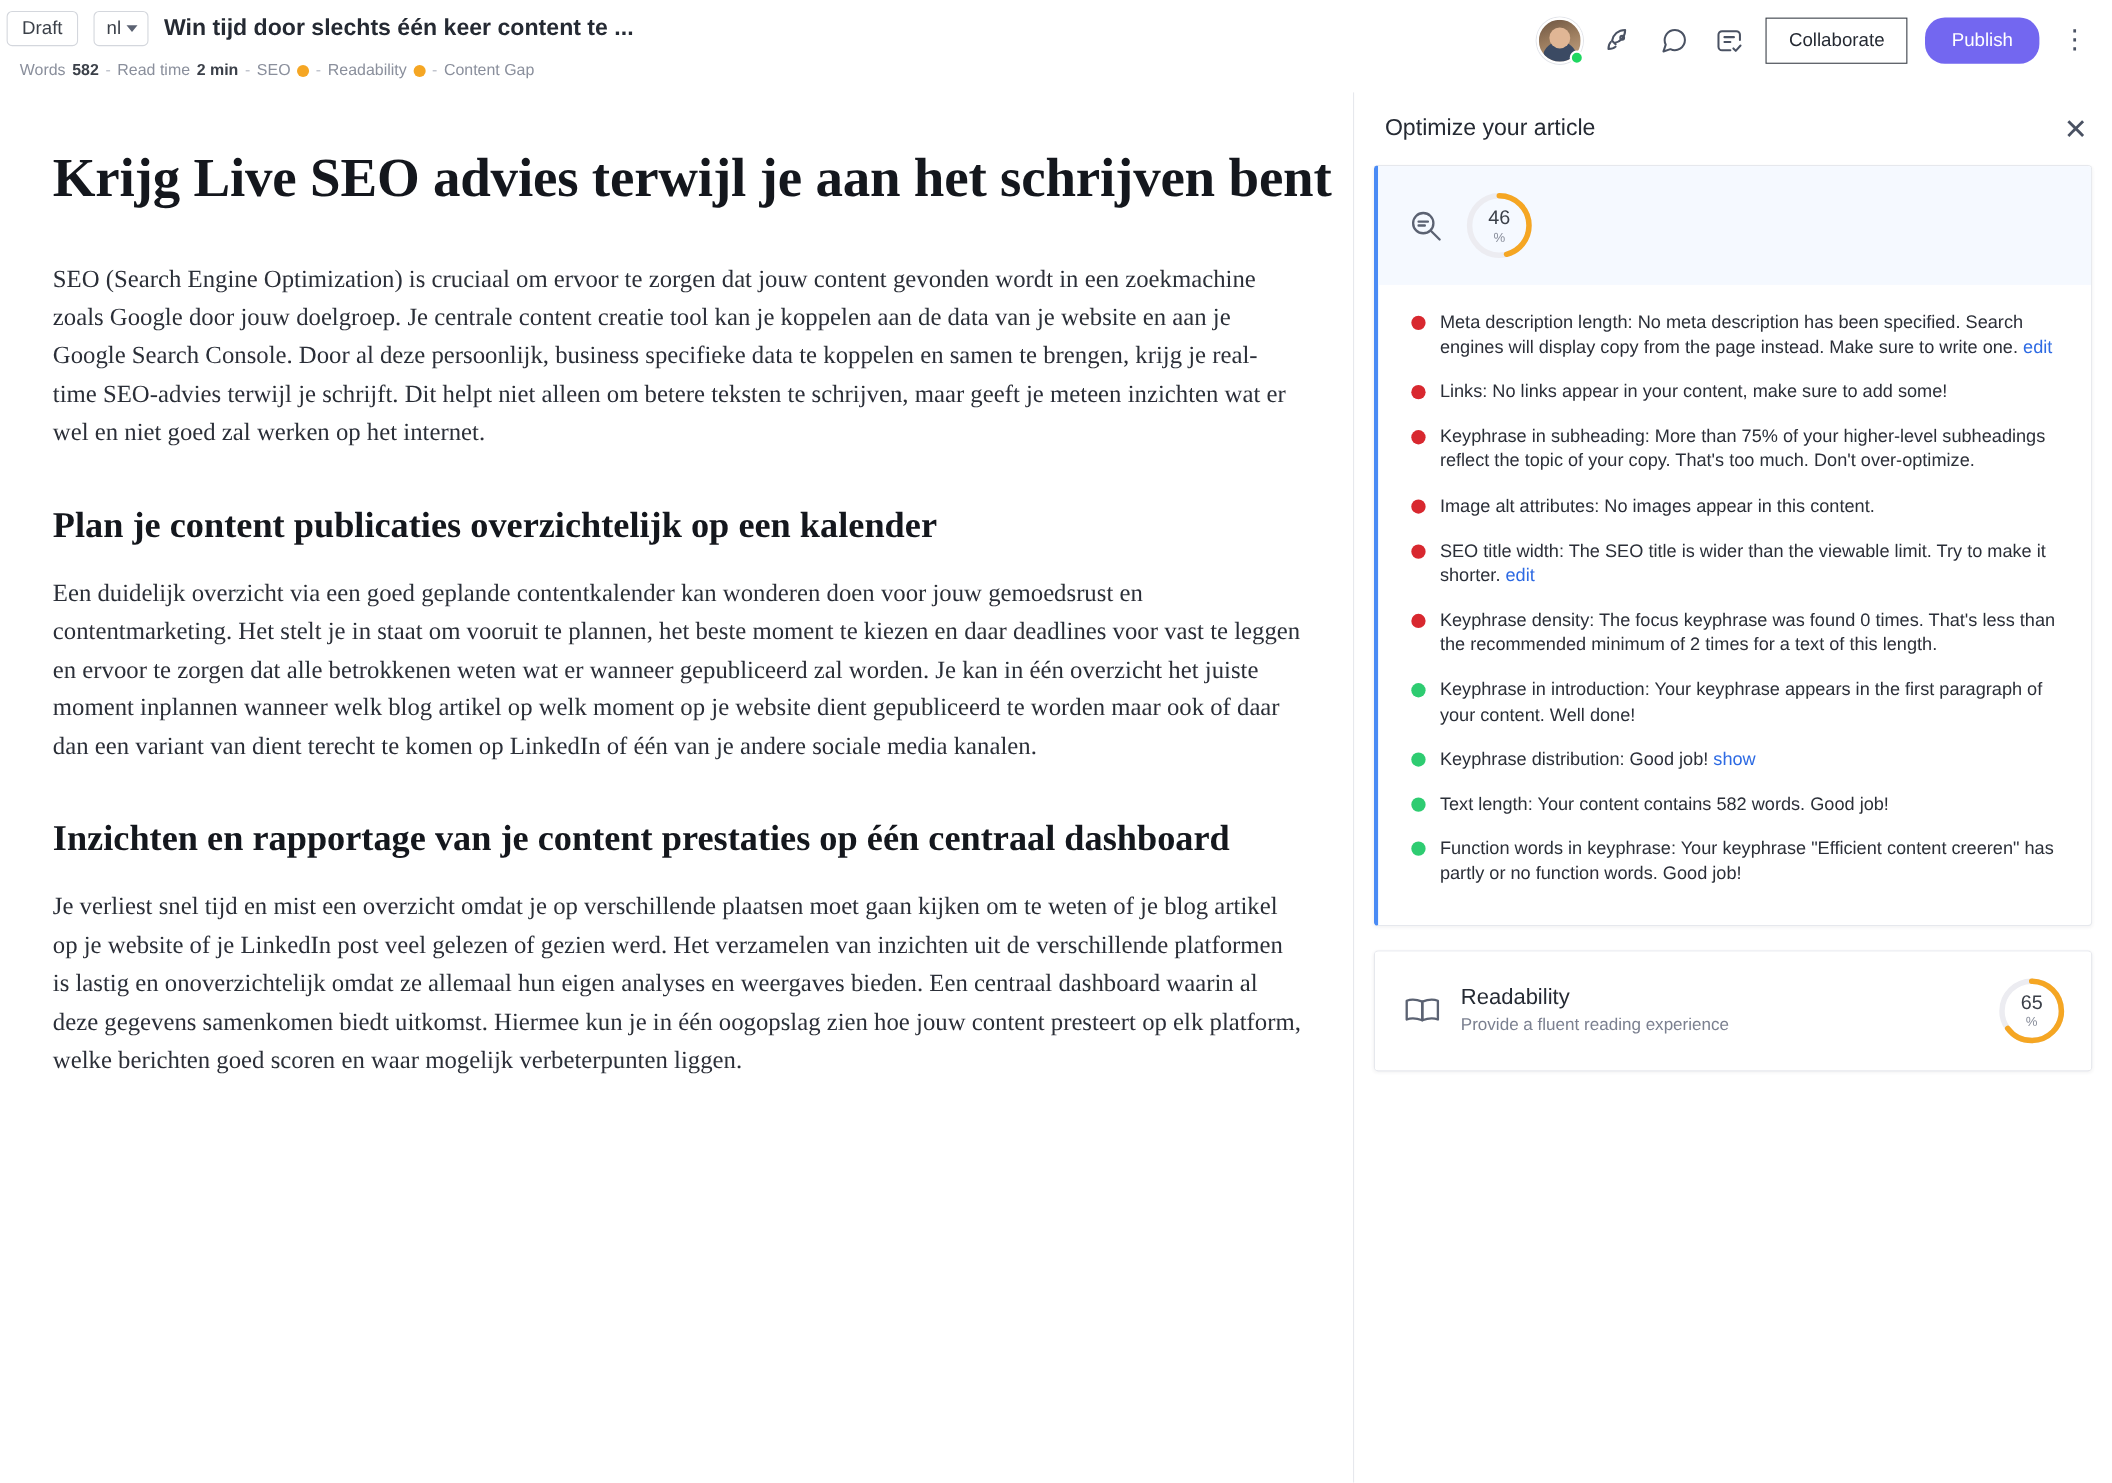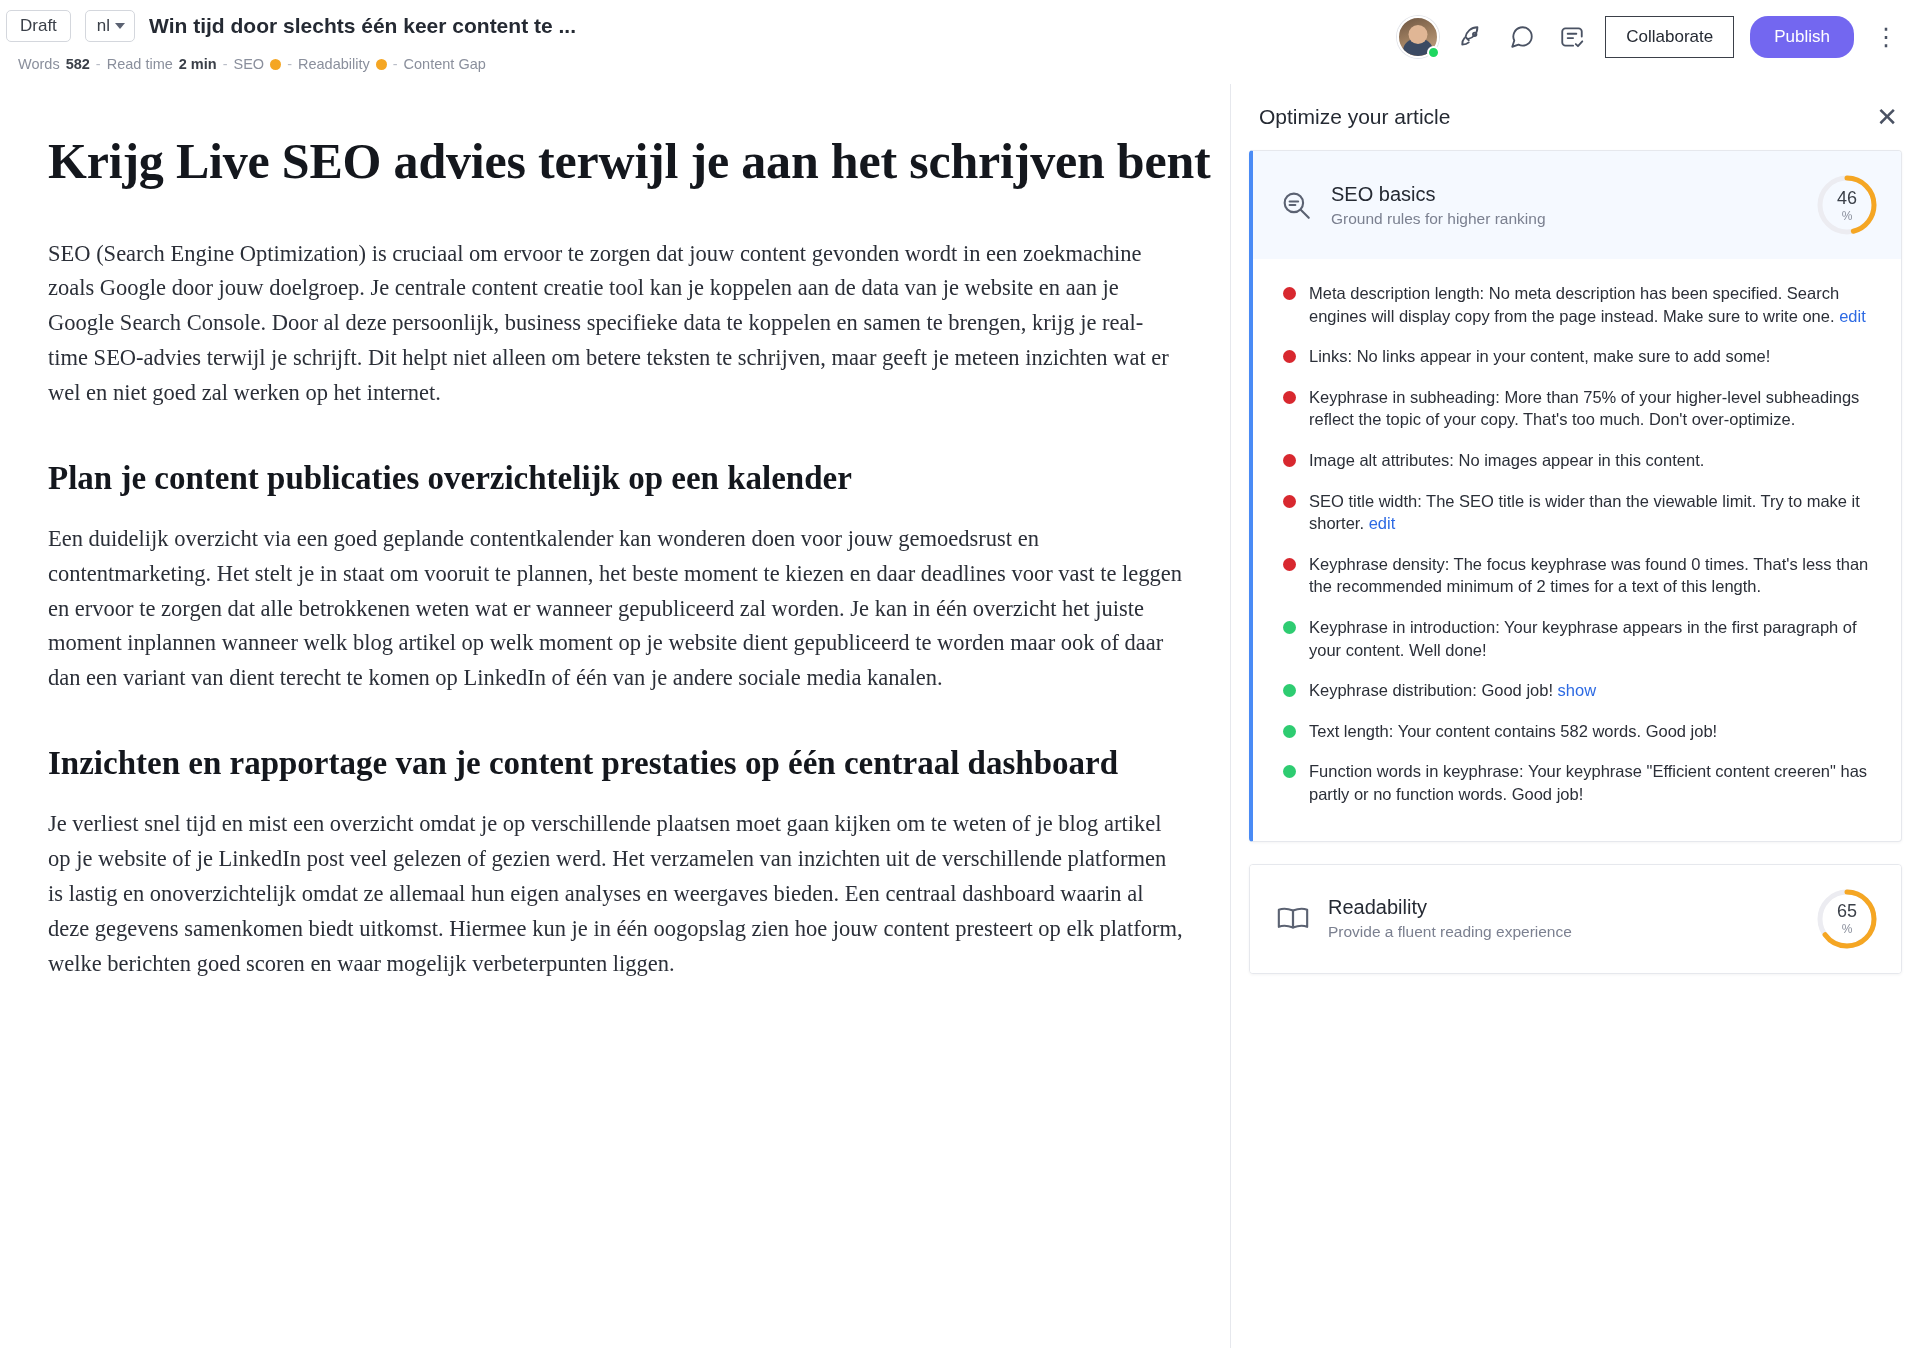--- a/index.html
+++ b/index.html
@@ -253,24 +253,20 @@
 
   <div class="card">
     <div class="card-head">
       <span class="card-icon">
         <svg width="34" height="34" viewBox="0 0 24 24" fill="none" stroke="currentColor" stroke-width="1.5" stroke-linecap="round">
           <circle cx="10.5" cy="10.5" r="6.5"></circle>
           <path d="M15.5 15.5L21 21"></path>
           <path d="M7.5 9.5h6M7.5 12h4"></path>
         </svg>
       </span>
-      <div class="card-texts">
-        <div class="card-title">SEO basics</div>
-        <div class="card-sub">Ground rules for higher ranking</div>
-      </div>
       <div class="gauge">
         <svg width="64" height="64">
           <circle cx="32" cy="32" r="27" stroke="#ececf1" stroke-width="5" fill="none"></circle>
           <circle cx="32" cy="32" r="27" stroke="#f5a623" stroke-width="5" fill="none" stroke-linecap="round" stroke-dasharray="78 92"></circle>
         </svg>
         <div class="gval">
           <span class="gnum">46</span>
           <span class="gpct">%</span>
         </div>
       </div>

